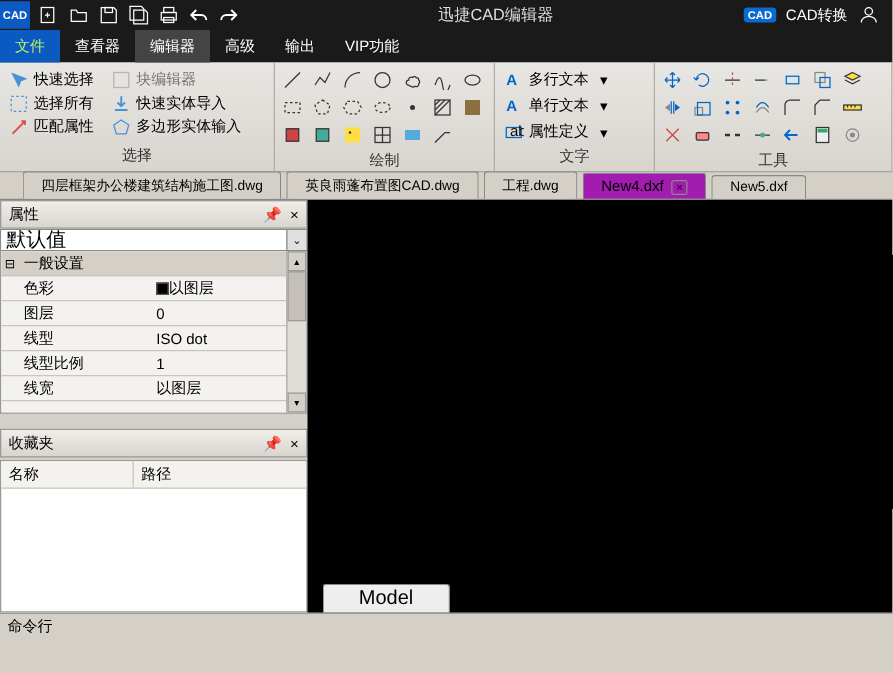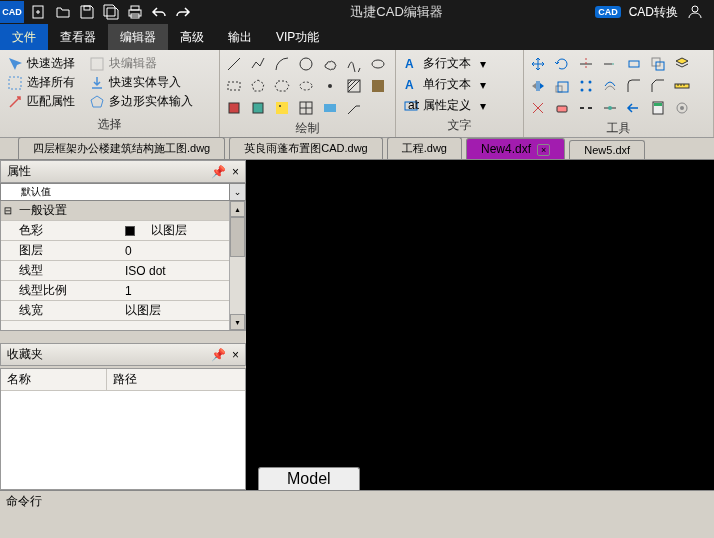--- a/index.html
+++ b/index.html
@@ -6,21 +6,21 @@
 body{width:714px;height:538px;overflow:hidden;background:#d4d0c8}
 .titlebar{height:24px;background:#1a1a1a;display:flex;align-items:center;color:#fff}
 .tb-logo{width:24px;height:22px;background:#0a5ac2;color:#fff;display:flex;align-items:center;justify-content:center;font-size:9px;font-weight:bold}
 .tb-icons{display:flex;gap:6px;padding:0 6px}
 .tb-icon{width:18px;height:18px;display:flex;align-items:center;justify-content:center;cursor:pointer}
 .tb-title{flex:1;text-align:center;font-size:13px;color:#ddd}
 .tb-right{display:flex;align-items:center;gap:8px;padding-right:10px}
 .tb-cad-icon{background:#0a6ad2;border-radius:3px;padding:1px 3px;font-size:9px;font-weight:bold}
 .menubar{height:26px;background:#1a1a1a;display:flex;align-items:stretch}
 .menu-item{padding:0 12px;display:flex;align-items:center;color:#ffffff;cursor:pointer}
-.menu-item.active{background:#0a5ac2;color:#fef9c3}
+.menu-item.active{background:#0a5ac2;color:#bef264}
 .menu-item.sel{background:#444}
 .ribbon{height:88px;background:linear-gradient(#e8e6e2,#d8d5cf);border-bottom:1px solid #999;display:flex}
 .rgroup{display:flex;flex-direction:column;border-right:1px solid #b0aca5;padding:2px 4px}
 .rgroup-body{flex:1;display:flex;flex-direction:column;gap:2px;justify-content:flex-start;padding-top:2px}
 .rgroup-label{text-align:center;font-size:12px;color:#333;padding:2px 0}
 .rbtn{display:flex;align-items:center;gap:4px;padding:1px 3px;cursor:pointer}
 .ric{width:16px;height:16px;display:inline-flex;align-items:center;justify-content:center}
 .rbtn.dim{opacity:.5}
 .icon-grid{display:flex;flex-direction:column;gap:2px}
 .icon-row{display:flex;gap:4px}
@@ -28,29 +28,29 @@
 .tabs{height:22px;background:#d4d0c8;border-bottom:1px solid #888;display:flex;align-items:end;padding-left:18px}
 .tab{padding:3px 14px;border:1px solid #888;border-bottom:none;margin-right:4px;cursor:pointer;background:#d4d0c8;border-radius:3px 3px 0 0;font-size:11px}
 .tab.active{background:#a21caf;position:relative}
 .tab .x{margin-left:6px;border:1px solid #888;padding:0 3px;font-size:9px;border-radius:2px}
 .main{display:flex;height:330px}
 .left{width:246px;display:flex;flex-direction:column}
 .panel-hdr{background:linear-gradient(#f0eee9,#d8d5cf);border:1px solid #999;padding:2px 6px;display:flex;align-items:center;font-size:12px}
 .panel-hdr .pin{margin-left:auto}
 .panel-hdr .xx{margin-left:6px}
 .combo{display:flex;border:1px solid #888;background:#fff;margin:0;height:18px}
-.combo-inp{flex:1;border:none;padding:2px 20px;font-size:10px;outline:none}
+.combo-inp{flex:1;border:none;padding:2px 4px;font-size:16px;outline:none}
 .combo-btn{width:16px;background:#e0e0e0;border-left:1px solid #888;display:flex;align-items:center;justify-content:center;cursor:pointer;font-size:9px}
 .props{background:#f4f2ee}
 .prow{display:flex;border-bottom:1px solid #c8c5bf;height:20px;align-items:center}
 .prow.grp{background:#d4d0c8}
 .prow .exp{width:14px;text-align:center;font-size:10px}
 .prow .k{width:118px;padding-left:18px}
 .prow.grp .k{padding-left:4px}
-.prow .v{flex:1;padding-left:6px;display:flex;align-items:center;gap:16px}
+.prow .v{flex:1;padding-left:6px;display:flex;align-items:center;gap:0}
 .swatch{width:10px;height:10px;background:#000;border:1px solid #555}
 .scroll-v{width:16px;background:#e0ddd7;border-left:1px solid #aaa;display:flex;flex-direction:column}
 .sbtn{height:16px;background:#d4d0c8;border:1px solid #999;display:flex;align-items:center;justify-content:center;font-size:8px;cursor:pointer}
 .sthumb{flex:0 0 40px;background:#c4c0b9;border:1px solid #999;margin:0}
 .strack{flex:1}
 .props-wrap{display:flex;height:130px;border:1px solid #999;border-top:none}
 .props-col{flex:1;overflow:hidden}
 .fav{border:1px solid #999;margin-top:2px;background:#fff;flex:1;display:flex;flex-direction:column}
 .fav-hdr{display:flex;background:#f4f2ee;border-bottom:1px solid #c8c5bf}
 .fav-hdr div{padding:2px 6px}

